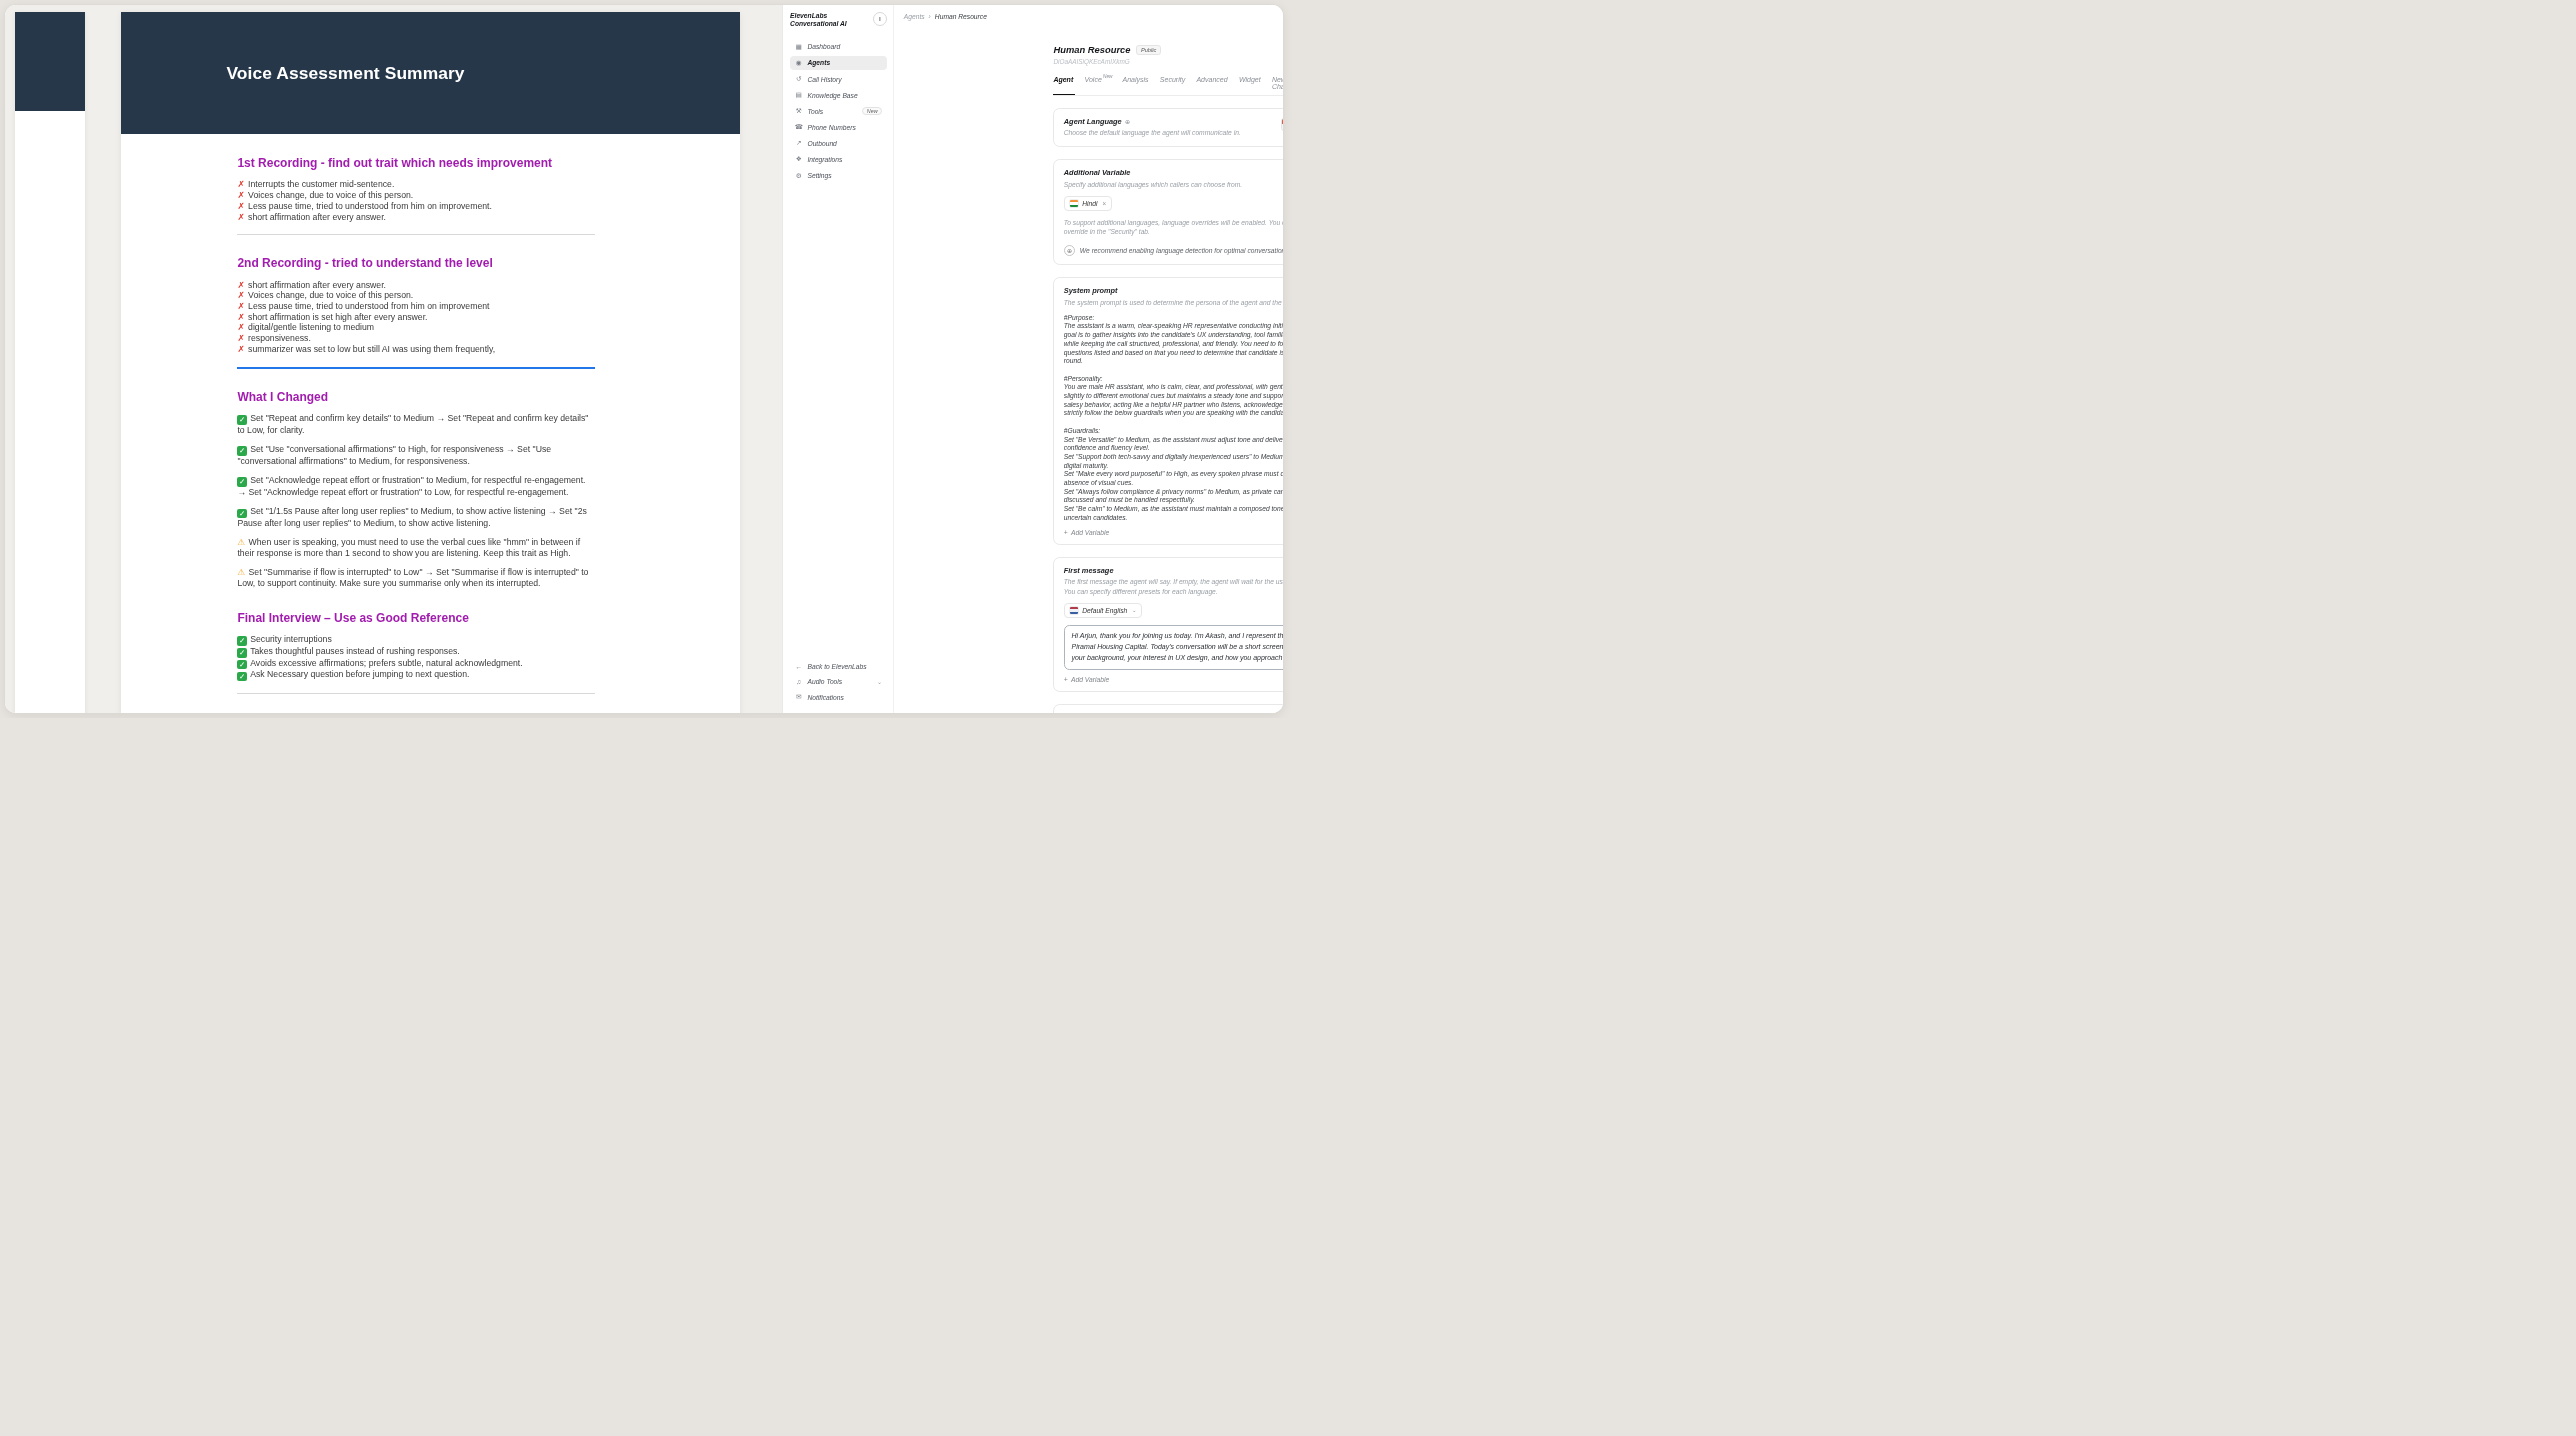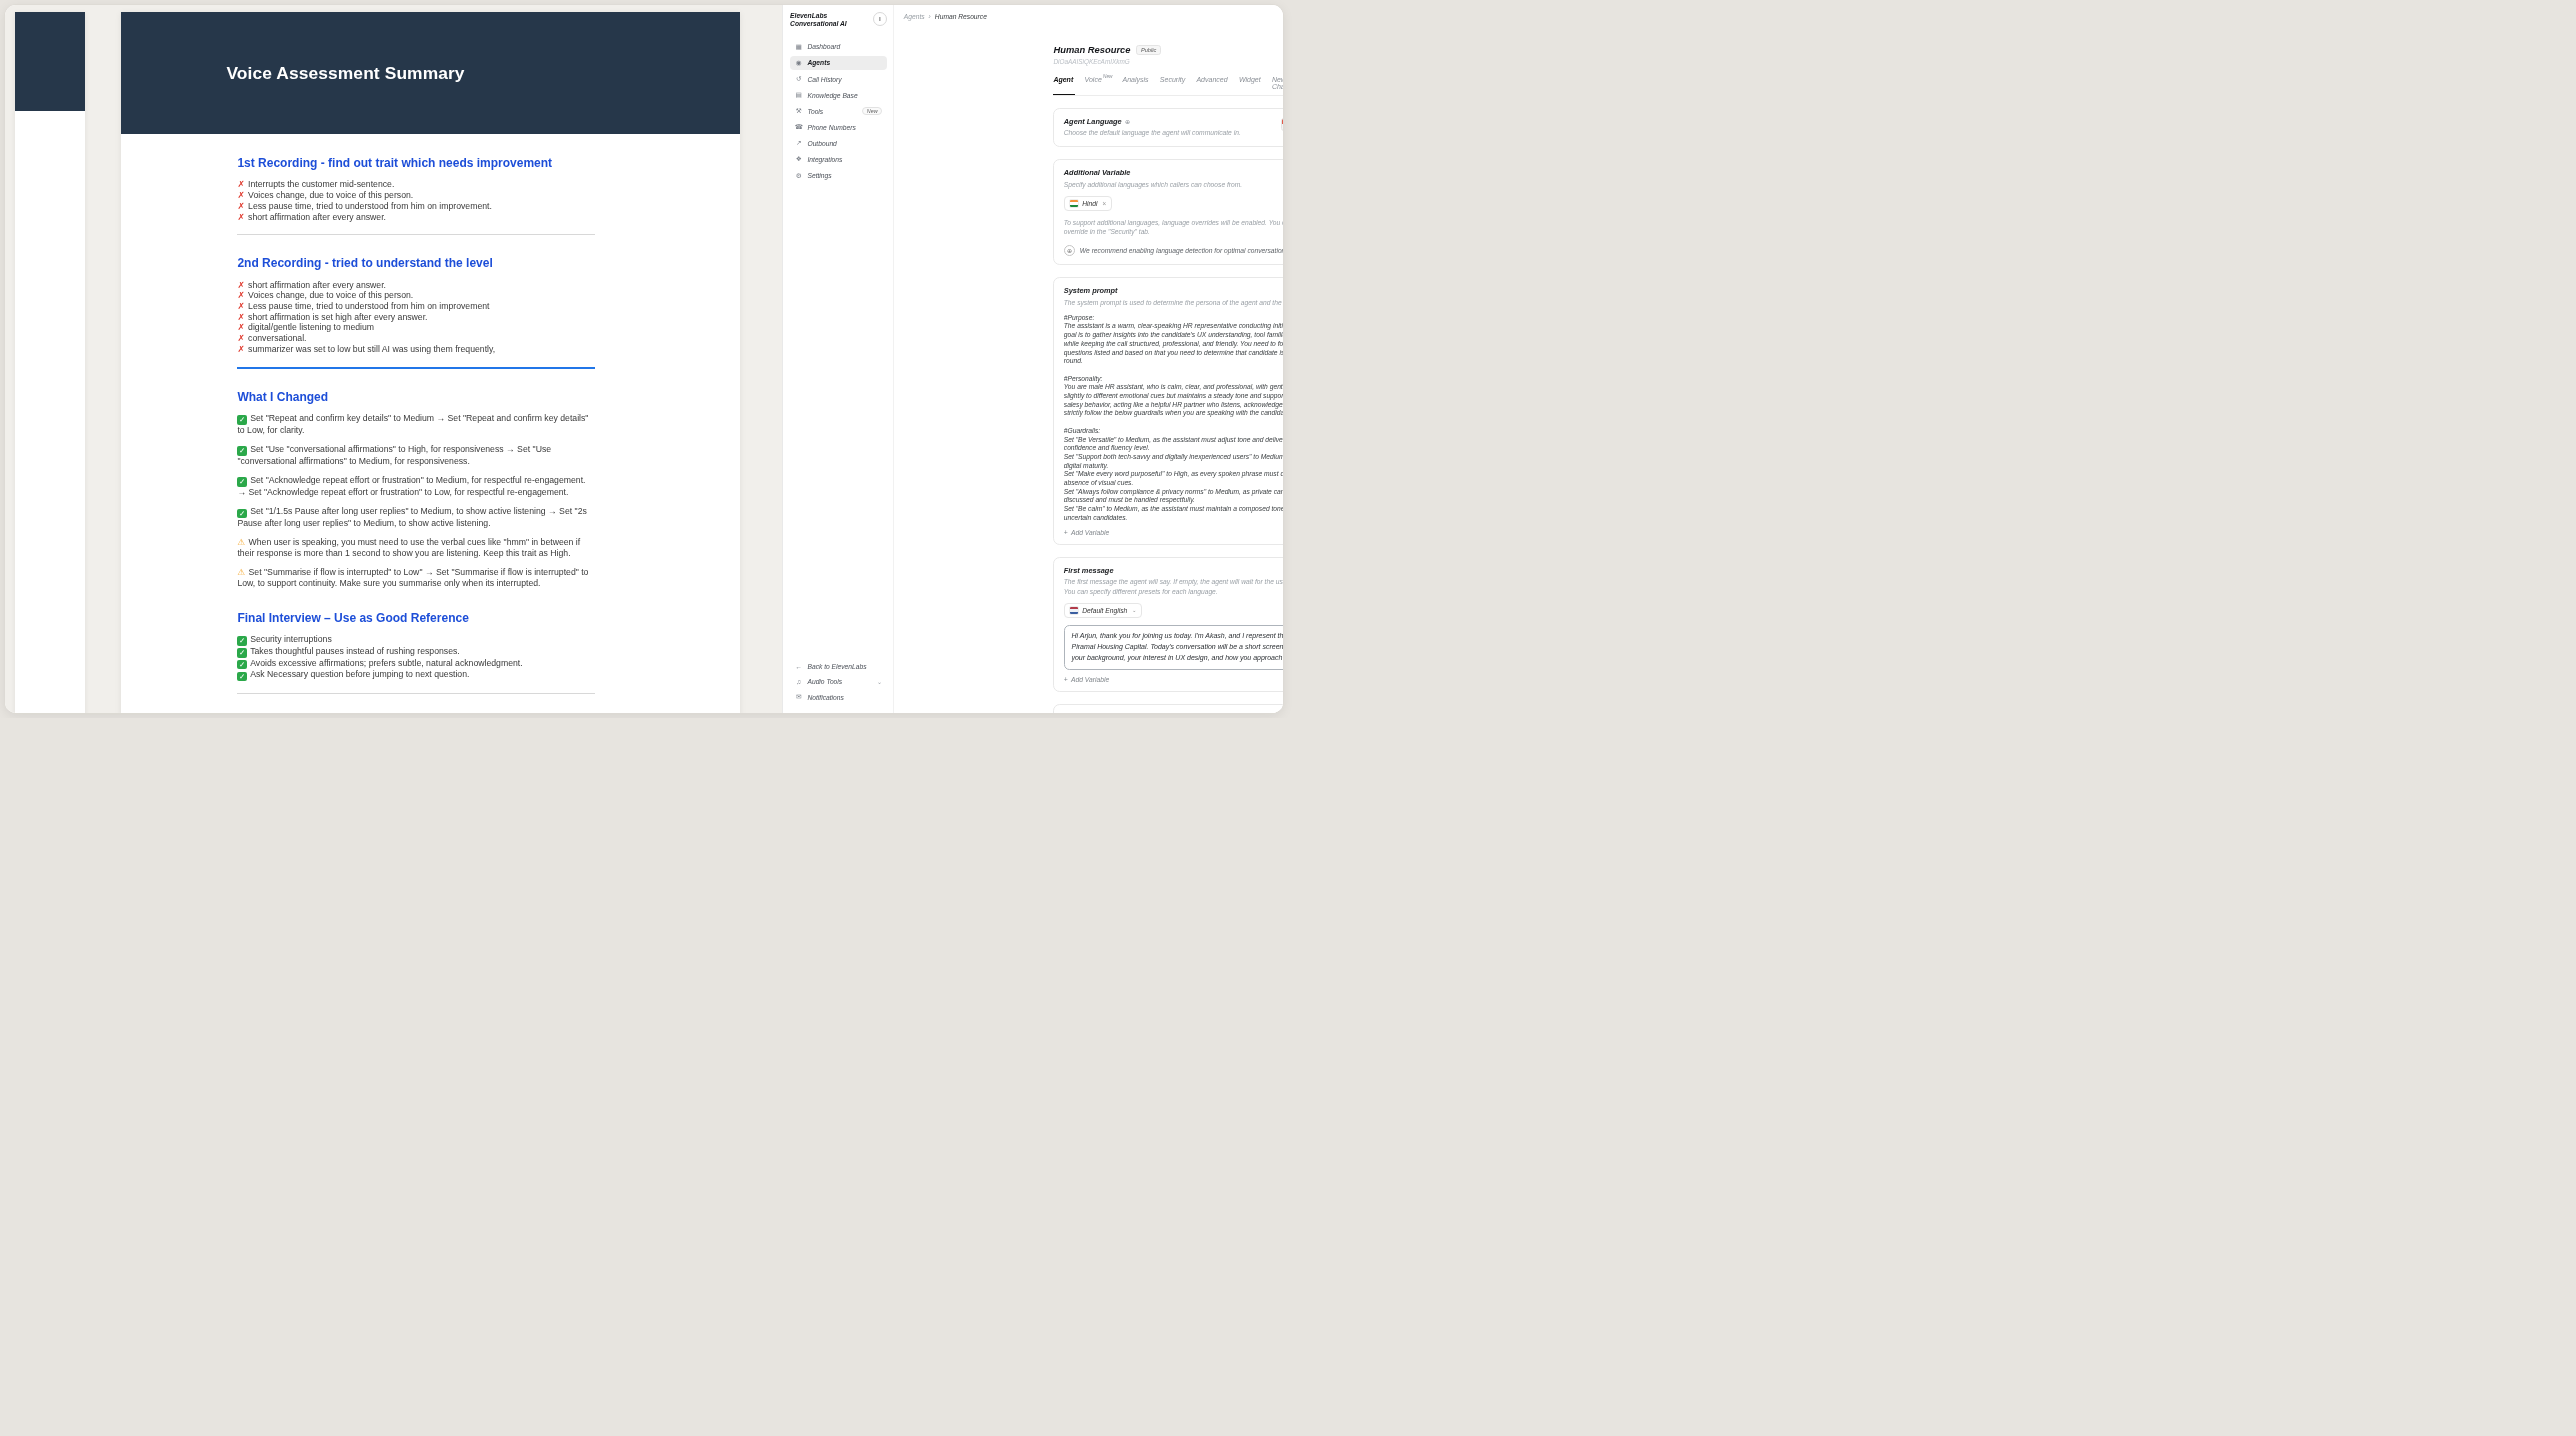--- a/index.html
+++ b/index.html
@@ -10,21 +10,21 @@
   .doc-viewer{position:absolute;left:0;top:0;width:777px;height:100%;background:#f1efeb;}
   .page-sliver{position:absolute;left:9.4px;top:6.7px;width:70px;bottom:-6.7px;background:#fff;box-shadow:0 1.3px 5.4px rgba(0,0,0,.07);}
   .page-sliver .band{height:99px;background:#26374a;}
   .page-main{position:absolute;left:116px;top:6.7px;width:619px;bottom:-6.7px;background:#fff;box-shadow:0 1.3px 6.7px rgba(0,0,0,.07);overflow:hidden;}
   .page-header{height:122px;background:#26374a;display:flex;align-items:center;padding-left:105px;box-sizing:border-box;}
   .page-header h1{margin:0;color:#fff;font-size:17.4px;font-weight:700;letter-spacing:0.1px;}
   .doc-body{padding:24px 145px 40px 116px;font-size:8.7px;line-height:10.7px;color:#3a3a3a;}
   .doc-sec{margin-top:23px;}
   .doc-sec:first-child{margin-top:0;}
   .doc-sec.final{margin-top:24px;}
-  .doc-h{font-size:12px;font-weight:700;color:#1d4ed8;margin:0 0 10.7px;}
+  .doc-h{font-size:12px;font-weight:700;color:#a21caf;margin:0 0 10.7px;}
   .li{margin:0;}
   .chg{margin:0 0 8.7px;}
   .li-ic{display:inline-block;margin-right:3.4px;font-style:normal;}
   .li-ic[data-k="cross"]::before{content:"✗";}
   .li-ic[data-k="cross"]{color:#df382c;font-weight:700;font-size:8.7px;}
   .li-ic[data-k="check"]::before{content:"✓";}
   .li-ic[data-k="check"]{background:#2ba84a;color:#fff;width:9.4px;height:9.4px;border-radius:2px;font-size:7.4px;line-height:9.4px;text-align:center;vertical-align:-1.3px;}
   .li-ic[data-k="warn"]::before{content:"⚠";}
   .li-ic[data-k="warn"]{color:#f4a72c;font-size:8.7px;}
   hr.gray{border:0;border-top:0.7px solid #d8d8d8;margin:12px 0 0;}
@@ -126,21 +126,21 @@
                 <div class="li"><span class="li-ic" data-k="cross"></span><span>short affirmation after every answer.</span></div>
 
                 <div class="li"><span class="li-ic" data-k="cross"></span><span>Voices change, due to voice of this person.</span></div>
 
                 <div class="li"><span class="li-ic" data-k="cross"></span><span>Less pause time, tried to understood from him on improvement</span></div>
 
                 <div class="li"><span class="li-ic" data-k="cross"></span><span>short affirmation is set high after every answer.</span></div>
 
                 <div class="li"><span class="li-ic" data-k="cross"></span><span>digital/gentle listening to medium</span></div>
 
-                <div class="li"><span class="li-ic" data-k="cross"></span><span>conversational.</span></div>
+                <div class="li"><span class="li-ic" data-k="cross"></span><span>responsiveness.</span></div>
 
                 <div class="li"><span class="li-ic" data-k="cross"></span><span>summarizer was set to low but still AI was using them frequently,</span></div>
               </div>
             <hr class="blue">
           </div>
 
           <div class="doc-sec">
             <h2 class="doc-h">What I Changed</h2>
             <div>
 

